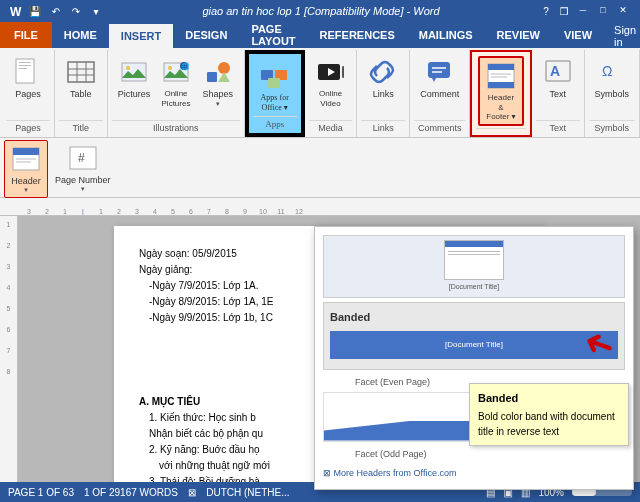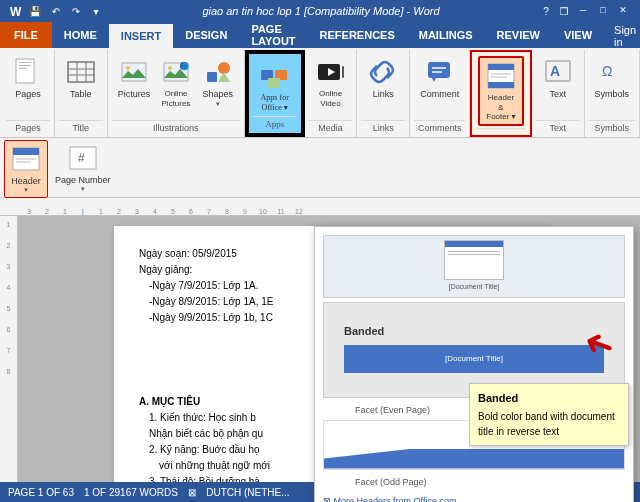--- a/index.html
+++ b/index.html
@@ -179,21 +179,21 @@
       width: 320px;
       background: white;
       border: 1px solid #c0c0c0;
       box-shadow: 3px 3px 10px rgba(0,0,0,0.3);
       z-index: 100;
       padding: 8px;
     }
     .dropdown-panel-inner {
       background: #e8e8e8;
       border: 1px solid #ccc;
-      padding: 20px;
+      padding: 6px;
       position: relative;
     }
     .dropdown-title {
       font-size: 11px;
       font-weight: bold;
       color: #333;
       margin-bottom: 6px;
     }
 
     

